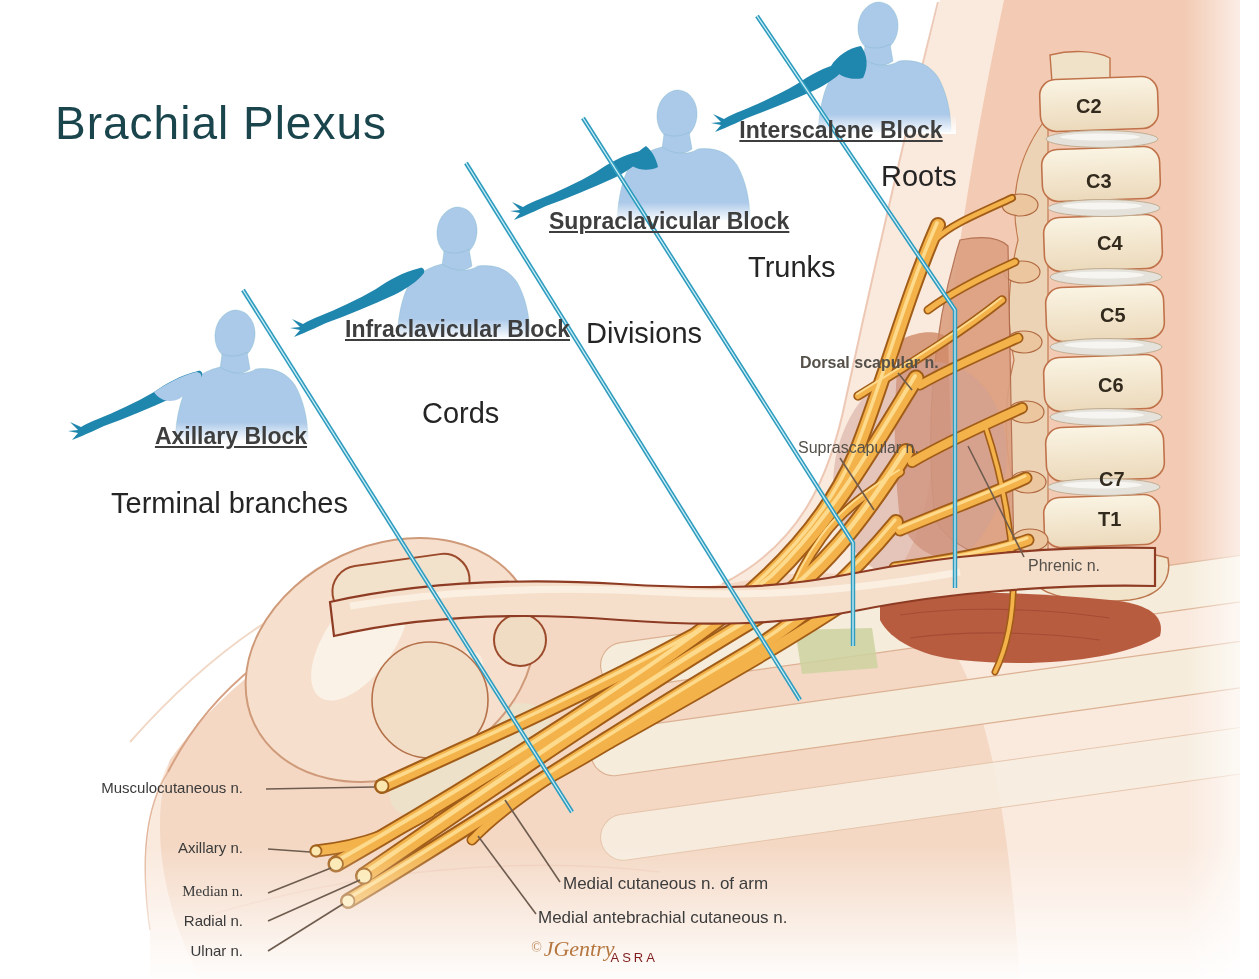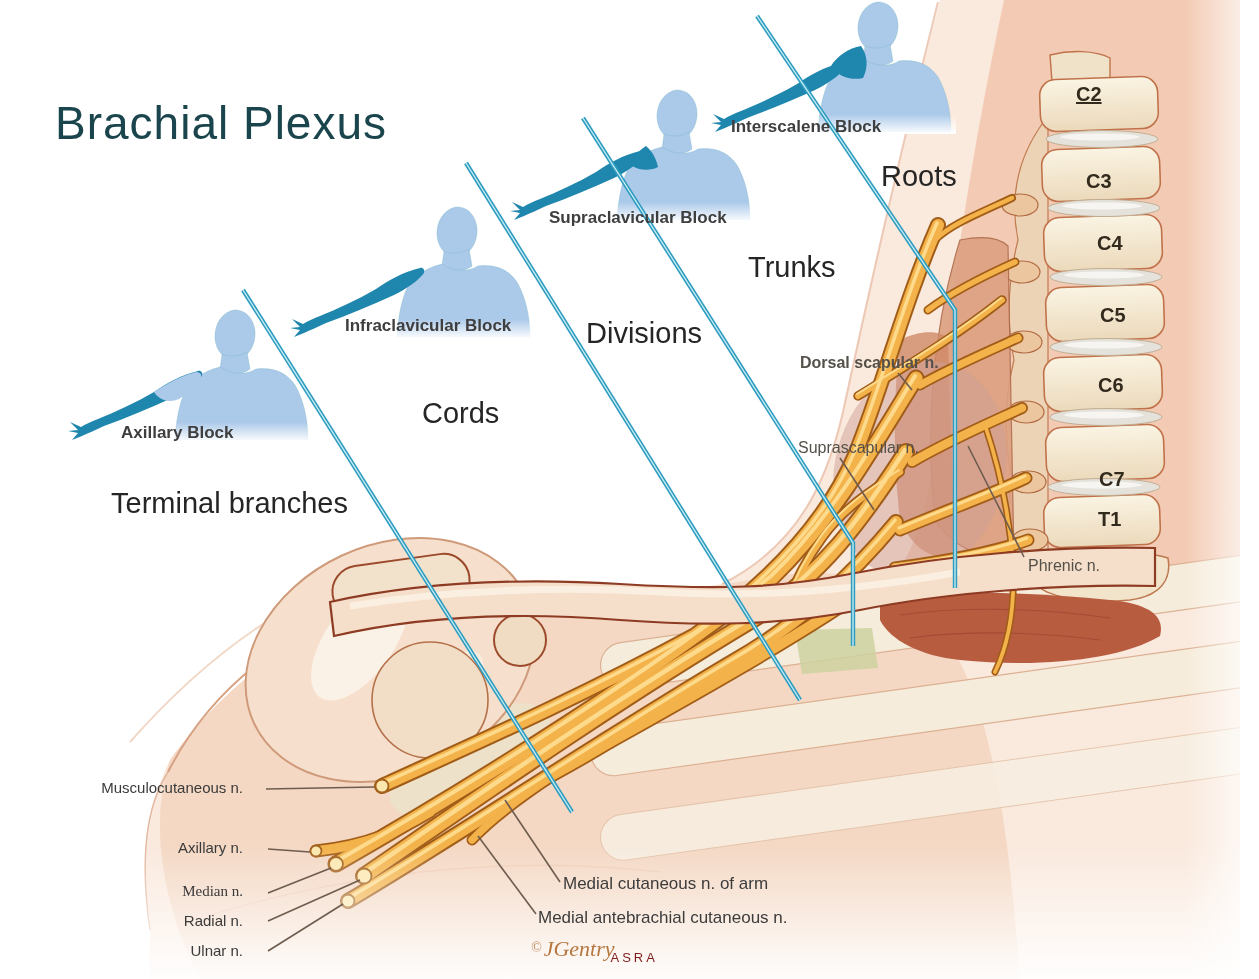--- a/index.html
+++ b/index.html
@@ -2,21 +2,21 @@
 <html><head>
 <meta charset="utf-8">
 <style>
   html,body{margin:0;padding:0;background:#fff;}
   .stage{position:relative;width:1240px;height:979px;background:#ffffff;overflow:hidden;
          font-family:"Liberation Sans",sans-serif;}
   .stage svg{position:absolute;left:0;top:0;}
   .lbl{position:absolute;color:#3c3c3c;white-space:nowrap;}
   .title{font-size:46px;font-weight:500;color:#1a454d;letter-spacing:1px;}
   .region{font-size:29px;font-weight:400;color:#252525;}
-  .block{font-size:17px;font-weight:700;color:#3e3e3e;width:220px;transform:translateX(-110px);}
+  .block{font-size:23px;font-weight:700;color:#3e3e3e;text-align:center;width:220px;transform:translateX(-110px);text-decoration:underline;}
   .vert{font-size:20px;font-weight:700;color:#332a1e;}
   .nerve{font-size:16px;color:#55514a;}
   .nerveL{font-size:15px;color:#3a3a3a;text-align:right;width:230px;}
   .sig{font-family:"Liberation Serif",serif;font-style:italic;font-size:22px;color:#b5773f;}
   .sig .org{font-family:"Liberation Sans",sans-serif;font-style:normal;font-size:13px;
             letter-spacing:3px;color:#7f1d1d;vertical-align:-6px;margin-left:-4px;}
   .sig .cp{font-size:14px;vertical-align:4px;margin-right:2px;color:#c08d5f;}
 </style>
 </head>
 <body>
@@ -270,21 +270,21 @@
 <div class="lbl region" style="left:748px;top:251px;">Trunks</div>
 <div class="lbl region" style="left:586px;top:317px;">Divisions</div>
 <div class="lbl region" style="left:422px;top:397px;text-align:center;">Cords</div>
 <div class="lbl region" style="left:111px;top:487px;">Terminal branches</div>
 
 <div class="lbl block" style="left:841px;top:117px;">Interscalene Block</div>
 <div class="lbl block" style="left:659px;top:208px;">Supraclavicular Block</div>
 <div class="lbl block" style="left:455px;top:316px;">Infraclavicular Block</div>
 <div class="lbl block" style="left:231px;top:423px;">Axillary Block</div>
 
-<div class="lbl vert" style="left:1076px;top:83px;text-decoration:underline;">C2</div>
+<div class="lbl vert" style="left:1076px;top:95px;">C2</div>
 <div class="lbl vert" style="left:1086px;top:170px;">C3</div>
 <div class="lbl vert" style="left:1097px;top:232px;">C4</div>
 <div class="lbl vert" style="left:1100px;top:304px;">C5</div>
 <div class="lbl vert" style="left:1098px;top:374px;">C6</div>
 <div class="lbl vert" style="left:1099px;top:468px;text-align:right;">C7</div>
 <div class="lbl vert" style="left:1098px;top:508px;">T1</div>
 
 <div class="lbl nerve" style="left:800px;top:354px;font-weight:bold;">Dorsal scapular n.</div>
 <div class="lbl nerve" style="left:798px;top:439px;">Suprascapular n.</div>
 <div class="lbl nerve" style="left:1028px;top:557px;">Phrenic n.</div>

